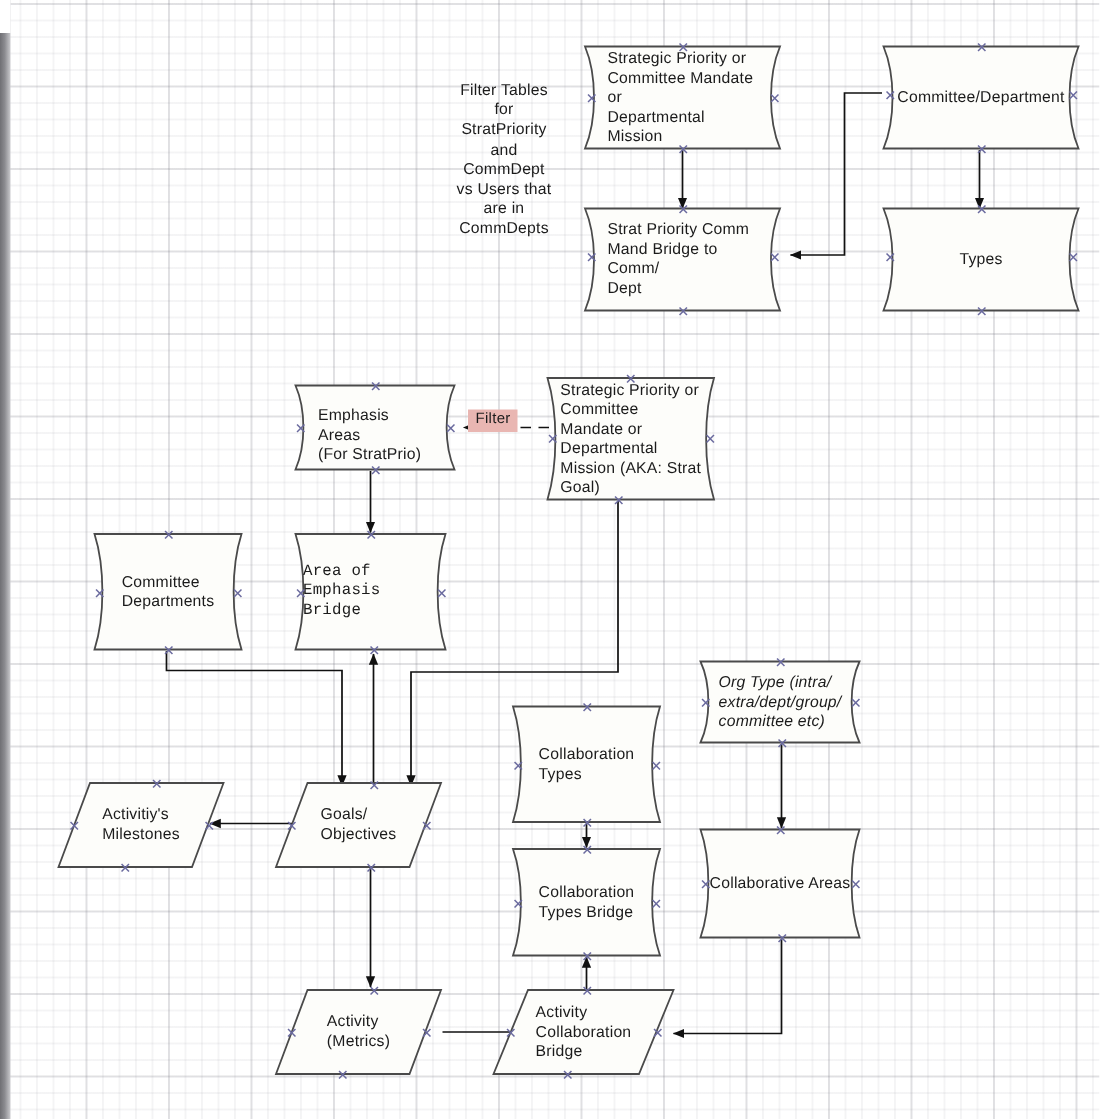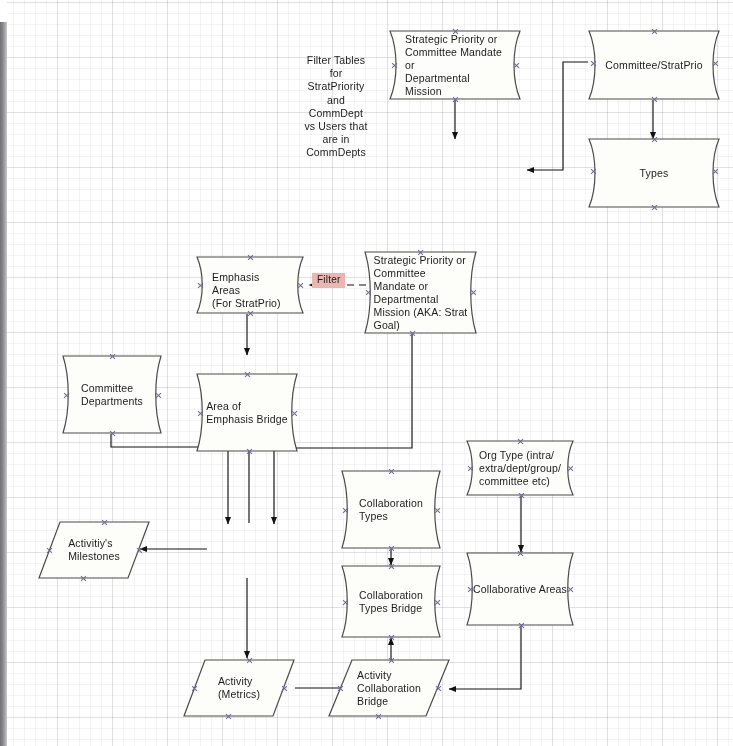--- a/index.html
+++ b/index.html
@@ -130,27 +130,39 @@
     <div class="cp" style="left:66px;top:1px;"></div>
     <div class="cp" style="left:66px;top:69px;"></div>
     <div class="cp" style="left:5px;top:35px;"></div>
     <div class="cp" style="left:127px;top:35px;"></div>
   </div>
 
   <div class="node store" style="left:588px;top:30px;width:132px;height:70px;">
     <svg width="132" height="70" viewBox="0 0 132 70" xmlns="http://www.w3.org/2000/svg">
       <path d="M1,1 C9,20 9,50 1,69 L131,69 C123,50 123,20 131,1 Z" fill="#fdfdfa" stroke="#4a4a4a" stroke-width="1.2"></path>
     </svg>
-    <div class="lbl">Committee/StratPrio</div>
+    <div class="lbl">Committee/Department</div>
     <div class="cp" style="left:66px;top:1px;"></div>
     <div class="cp" style="left:66px;top:69px;"></div>
     <div class="cp" style="left:5px;top:33px;"></div>
     <div class="cp" style="left:127px;top:33px;"></div>
   </div>
 
+  <div class="node store" style="left:389px;top:138px;width:132px;height:70px;">
+    <svg width="132" height="70" viewBox="0 0 132 70" xmlns="http://www.w3.org/2000/svg">
+      <path d="M1,1 C9,20 9,50 1,69 L131,69 C123,50 123,20 131,1 Z" fill="#fdfdfa" stroke="#4a4a4a" stroke-width="1.2"></path>
+    </svg>
+    <div class="lbl">Strat Priority Comm
+Mand Bridge to Comm/
+Dept</div>
+    <div class="cp" style="left:66px;top:1px;"></div>
+    <div class="cp" style="left:66px;top:69px;"></div>
+    <div class="cp" style="left:5px;top:33px;"></div>
+    <div class="cp" style="left:127px;top:33px;"></div>
+  </div>
 
   <div class="node store" style="left:588px;top:138px;width:132px;height:70px;">
     <svg width="132" height="70" viewBox="0 0 132 70" xmlns="http://www.w3.org/2000/svg">
       <path d="M1,1 C9,20 9,50 1,69 L131,69 C123,50 123,20 131,1 Z" fill="#fdfdfa" stroke="#4a4a4a" stroke-width="1.2"></path>
     </svg>
     <div class="lbl">Types</div>
     <div class="cp" style="left:66px;top:1px;"></div>
     <div class="cp" style="left:66px;top:69px;"></div>
     <div class="cp" style="left:5px;top:33px;"></div>
     <div class="cp" style="left:127px;top:33px;"></div>
@@ -189,37 +201,37 @@
       <path d="M1,1 C8,23 8,56 1,78 L99,78 C92,56 92,23 99,1 Z" fill="#fdfdfa" stroke="#4a4a4a" stroke-width="1.2"></path>
     </svg>
     <div class="lbl" style="padding:0 10px;">Committee
 Departments</div>
     <div class="cp" style="left:50px;top:1px;"></div>
     <div class="cp" style="left:50px;top:78px;"></div>
     <div class="cp" style="left:4px;top:40px;"></div>
     <div class="cp" style="left:96px;top:40px;"></div>
   </div>
 
-  <div class="node store" style="left:196px;top:373px;width:102px;height:79px;">
+  <div class="node store" style="left:196px;top:355px;width:102px;height:79px;font-family:Liberation Mono, monospace;">
     <svg width="102" height="79" viewBox="0 0 102 79" xmlns="http://www.w3.org/2000/svg">
       <path d="M1,1 C8,23 8,56 1,78 L101,78 C94,56 94,23 101,1 Z" fill="#fdfdfa" stroke="#4a4a4a" stroke-width="1.2"></path>
     </svg>
     <div class="lbl" style="padding:0 6px;">Area of
 Emphasis Bridge</div>
     <div class="cp" style="left:51px;top:1px;"></div>
     <div class="cp" style="left:53px;top:78px;"></div>
     <div class="cp" style="left:4px;top:40px;"></div>
     <div class="cp" style="left:98px;top:40px;"></div>
   </div>
 
   <div class="node store" style="left:466px;top:440px;width:108px;height:56px;">
     <svg width="108" height="56" viewBox="0 0 108 56" xmlns="http://www.w3.org/2000/svg">
       <path d="M1,1 C8,16 8,40 1,55 L107,55 C100,40 100,16 107,1 Z" fill="#fdfdfa" stroke="#4a4a4a" stroke-width="1.2"></path>
     </svg>
-    <div class="lbl" style="padding:0 7px;">Org Type (intra/
+    <div class="lbl" style="padding:0 7px;font-style:italic;">Org Type (intra/
 extra/dept/group/
 committee etc)</div>
     <div class="cp" style="left:54px;top:1px;"></div>
     <div class="cp" style="left:55px;top:55px;"></div>
     <div class="cp" style="left:4px;top:28px;"></div>
     <div class="cp" style="left:104px;top:28px;"></div>
   </div>
 
   <div class="node store" style="left:341px;top:470px;width:100px;height:79px;">
     <svg width="100" height="79" viewBox="0 0 100 79" xmlns="http://www.w3.org/2000/svg">
@@ -261,20 +273,31 @@
       <path d="M22,1 L111,1 L90,57 L1,57 Z" fill="#fdfdfa" stroke="#4a4a4a" stroke-width="1.2"></path>
     </svg>
     <div class="lbl">Activitiy's
 Milestones</div>
     <div class="cp" style="left:66px;top:1px;"></div>
     <div class="cp" style="left:45px;top:57px;"></div>
     <div class="cp" style="left:11px;top:29px;"></div>
     <div class="cp" style="left:101px;top:29px;"></div>
   </div>
 
+  <div class="node para" style="left:183px;top:521px;width:112px;height:58px;">
+    <svg width="112" height="58" viewBox="0 0 112 58" xmlns="http://www.w3.org/2000/svg">
+      <path d="M22,1 L111,1 L90,57 L1,57 Z" fill="#fdfdfa" stroke="#4a4a4a" stroke-width="1.2"></path>
+    </svg>
+    <div class="lbl">Goals/
+Objectives</div>
+    <div class="cp" style="left:66px;top:2px;"></div>
+    <div class="cp" style="left:64px;top:57px;"></div>
+    <div class="cp" style="left:11px;top:29px;"></div>
+    <div class="cp" style="left:101px;top:29px;"></div>
+  </div>
 
   <div class="node para" style="left:183px;top:659px;width:112px;height:58px;">
     <svg width="112" height="58" viewBox="0 0 112 58" xmlns="http://www.w3.org/2000/svg">
       <path d="M22,1 L111,1 L90,57 L1,57 Z" fill="#fdfdfa" stroke="#4a4a4a" stroke-width="1.2"></path>
     </svg>
     <div class="lbl">Activity
 (Metrics)</div>
     <div class="cp" style="left:66px;top:1px;"></div>
     <div class="cp" style="left:45px;top:57px;"></div>
     <div class="cp" style="left:11px;top:29px;"></div>

